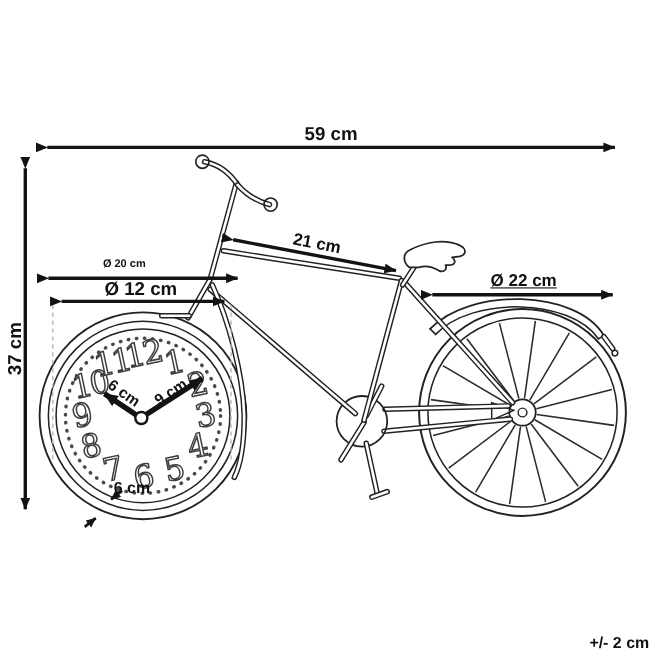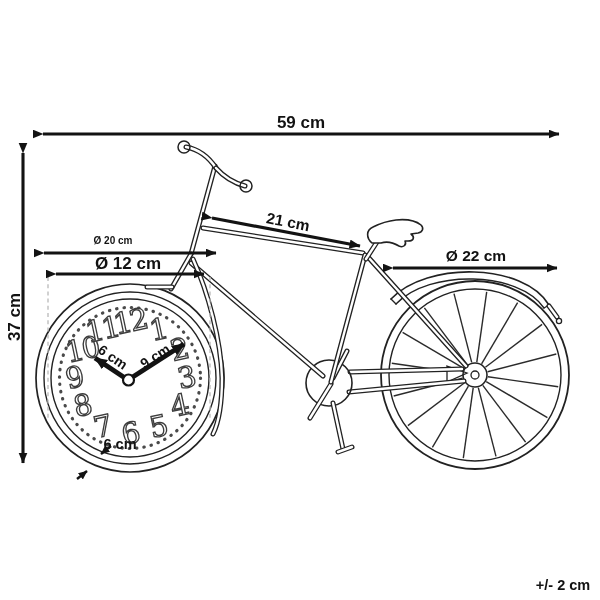--- a/index.html
+++ b/index.html
@@ -168,20 +168,20 @@
     <line x1="111" y1="446" x2="101" y2="454" class="dimsm" marker-end="url(#ahSm)"></line>
     <line x1="77" y1="479" x2="87" y2="471" class="dimsm" marker-end="url(#ahSm)"></line>
   </svg>
 
   <div id="labels">
     <div class="dimlabel" style="left:301px;top:122px;font-size:17px;">59 cm</div>
     <div class="dimlabel" style="left:14px;top:317px;font-size:17px;transform:translate(-50%,-50%) rotate(-90deg);">37 cm</div>
     <div class="dimlabel" style="left:113px;top:241px;font-size:10px;">Ø 20 cm</div>
     <div class="dimlabel" style="left:128px;top:263px;font-size:17px;">Ø 12 cm</div>
     <div class="dimlabel" style="left:288px;top:222px;font-size:15.5px;transform:translate(-50%,-50%) rotate(11deg);">21 cm</div>
-    <div class="dimlabel" style="left:476px;top:256px;font-size:15.5px;">Ø 22 cm</div>
+    <div class="dimlabel" style="left:476px;top:256px;font-size:15.5px;text-decoration:underline;">Ø 22 cm</div>
     <div class="dimlabel" style="left:113px;top:357px;font-size:14px;transform:translate(-50%,-50%) rotate(35deg);">6 cm</div>
     <div class="dimlabel" style="left:155px;top:356px;font-size:14px;transform:translate(-50%,-50%) rotate(-33deg);">9 cm</div>
     <div class="dimlabel" style="left:120px;top:444px;font-size:14.5px;">6 cm</div>
     <div class="dimlabel" style="left:563px;top:555px;font-size:14.5px;margin-top:30px;">+/- 2 cm</div>
   </div>
 
 </div>
 
 </body></html>

